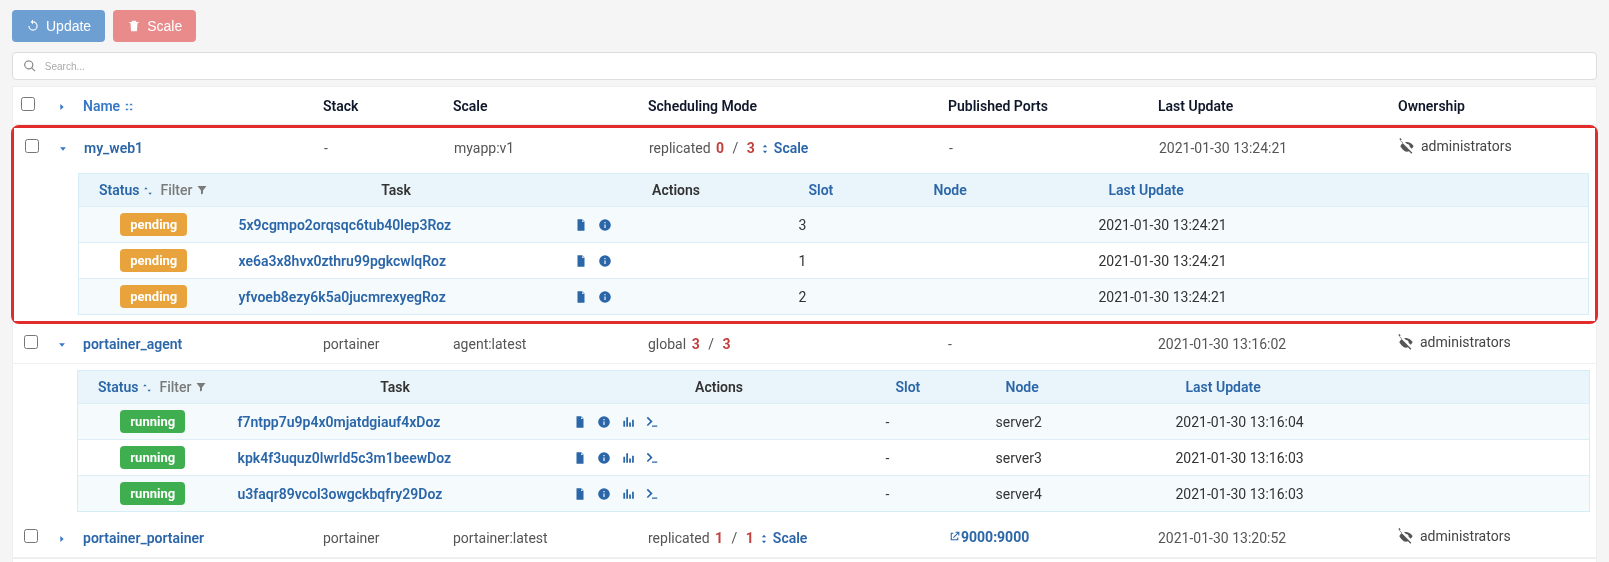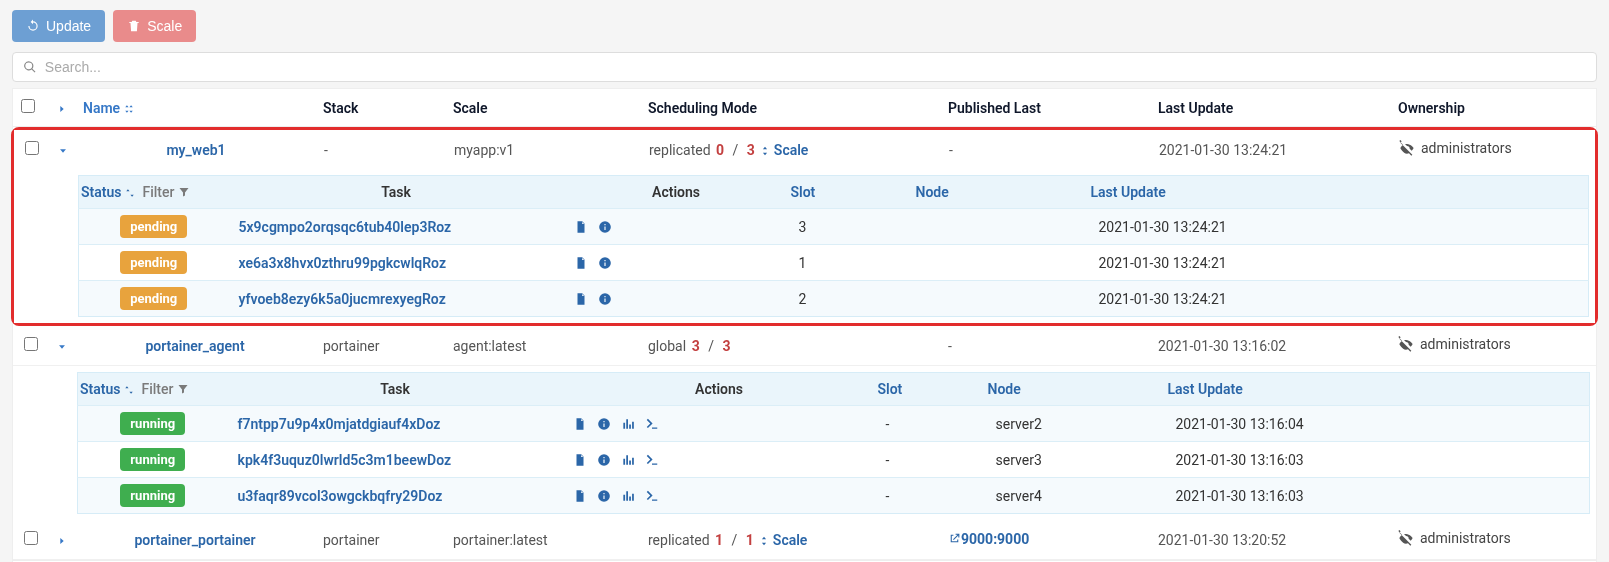--- a/index.html
+++ b/index.html
@@ -37,21 +37,21 @@
     display: flex;
     align-items: center;
     gap: 8px;
     background: #fff;
     border: 1px solid #ddd;
     border-radius: 4px;
     margin: 0 12px 6px 12px;
     padding: 6px 10px;
   }
   .searchbar input {
-    border: none; outline: none; width: 100%; font-size: 14px;
+    border: none; outline: none; width: 100%; font-size: 10px;
     color: #555;
   }
   .searchbar input::placeholder { color: #aaa; }
   .searchbar svg { width: 14px; height: 14px; fill: #888; }
 
   .panel {
     background: #fff;
     margin: 0 12px;
     border: 1px solid #eee;
   }
@@ -98,21 +98,21 @@
     background:#fff;
   }
   .sub {
     border: 1px solid #d6ecf7;
     background:#eaf5fb;
     border-collapse: collapse;
     width:100%;
   }
   .sub thead th {
     text-align:left;
-    padding: 8px 2px;
+    padding: 8px 20px;
     background:#eaf5fb;
     color:#2b66a8;
     font-weight:600;
   }
   .sub thead th.plain { color:#333;text-align:center; }
   .sub tbody tr td {
     padding: 6px 10px;
     border-top: 1px solid #dbeef7;
     background:#fff;
   }
@@ -136,21 +136,21 @@
   .portlink { color:#2b66a8; font-weight:700; cursor:pointer; display:inline-flex; align-items:center;text-align:right;}
   .portlink svg{ width:13px;height:13px; fill:#2b66a8;}
 
   .footer {
     display:flex; justify-content:flex-end; align-items:center;
     padding: 10px 16px; gap:10px; background:#fff;
     margin: 0 12px; border:1px solid #eee; border-top:none;
     color:#444;
   }
 
-  .c-name   { width: 240px; text-align: center; }
+  .c-name   { width: 240px; }
   .c-stack  { width: 130px; }
   .c-image  { width: 195px; }
   .c-sched  { width: 300px; }
   .c-ports  { width: 210px; }
   .c-update { width: 240px; }
   .c-own    { }
 
   .st-status { width: 150px; }
   .st-task { width: 335px; }
   .st-actions { width: 225px; }
@@ -204,21 +204,21 @@
       </th>
       <th class="c-name">
         <span>Name</span>
         <svg class="inline" width="10" height="10" viewBox="0 0 24 24" fill="#3678c7">
               <path d="M7 3l4 5H3l4-5zm10 18l-4-5h8l-4 5zM7 21l-4-5h8l-4 5zM17 3l4 5h-8l4-5z"></path>
             </svg>
       </th>
       <th class="c-stack muted">Stack</th>
       <th class="c-image muted">Scale</th>
       <th class="c-sched muted">Scheduling Mode</th>
-      <th class="c-ports muted">Published Last</th>
+      <th class="c-ports muted">Published Ports</th>
       <th class="c-update muted">Last Update</th>
       <th class="c-own muted">Ownership</th>
     </tr>
   </thead>
 </table>
 
 <div class="hl-wrap">
 <table>
   <tbody class="main-row">
     <tr>

